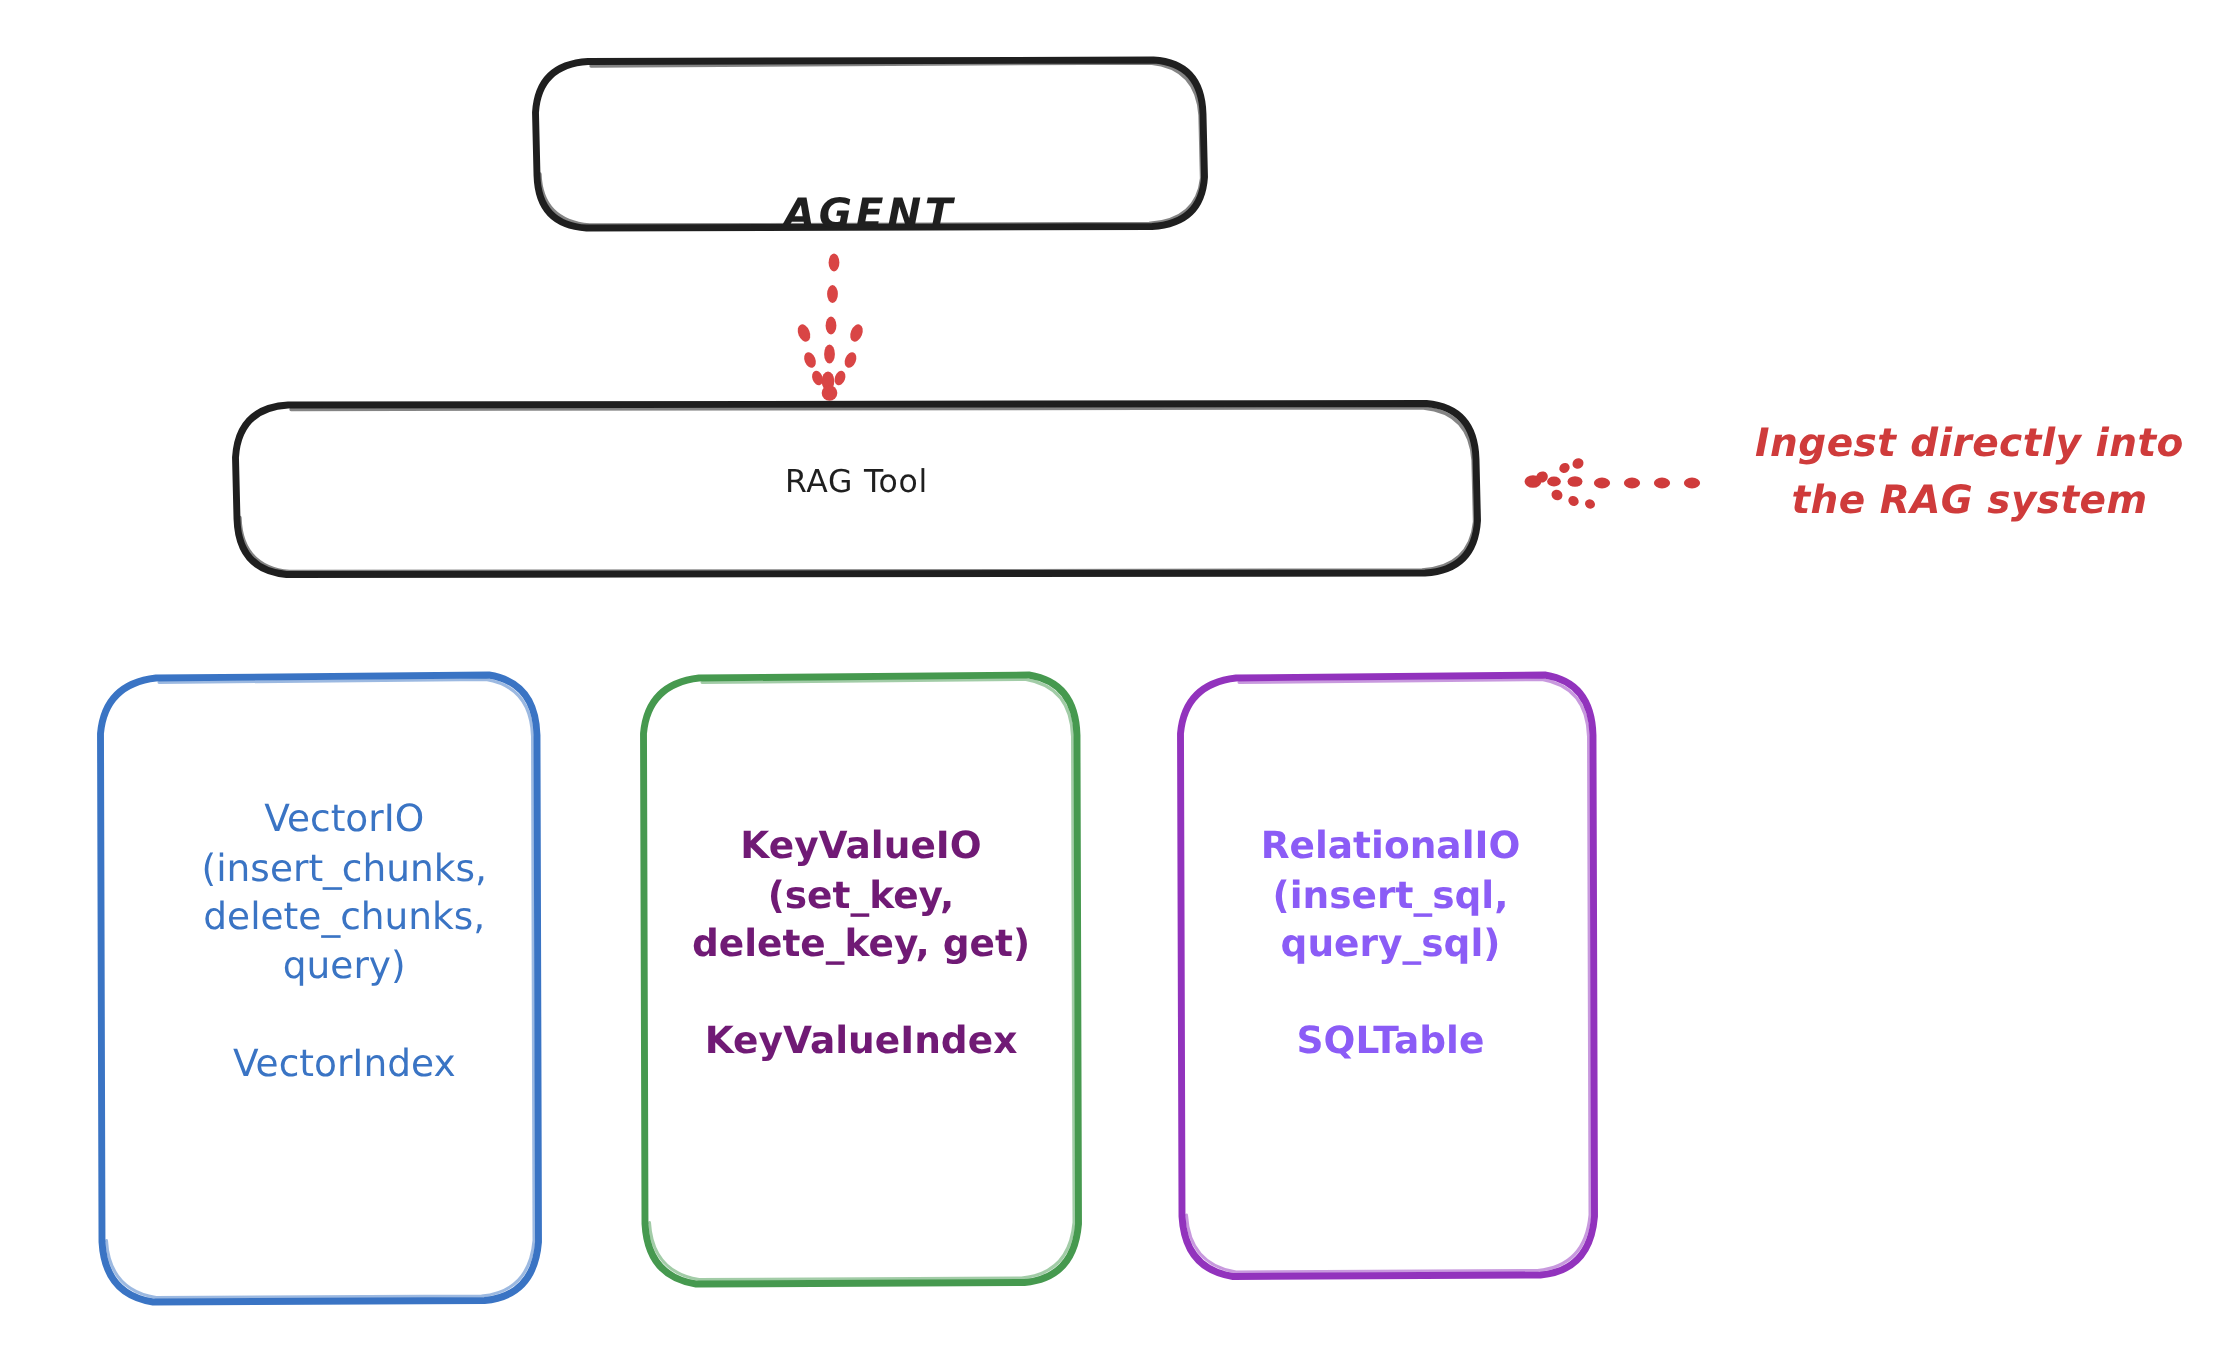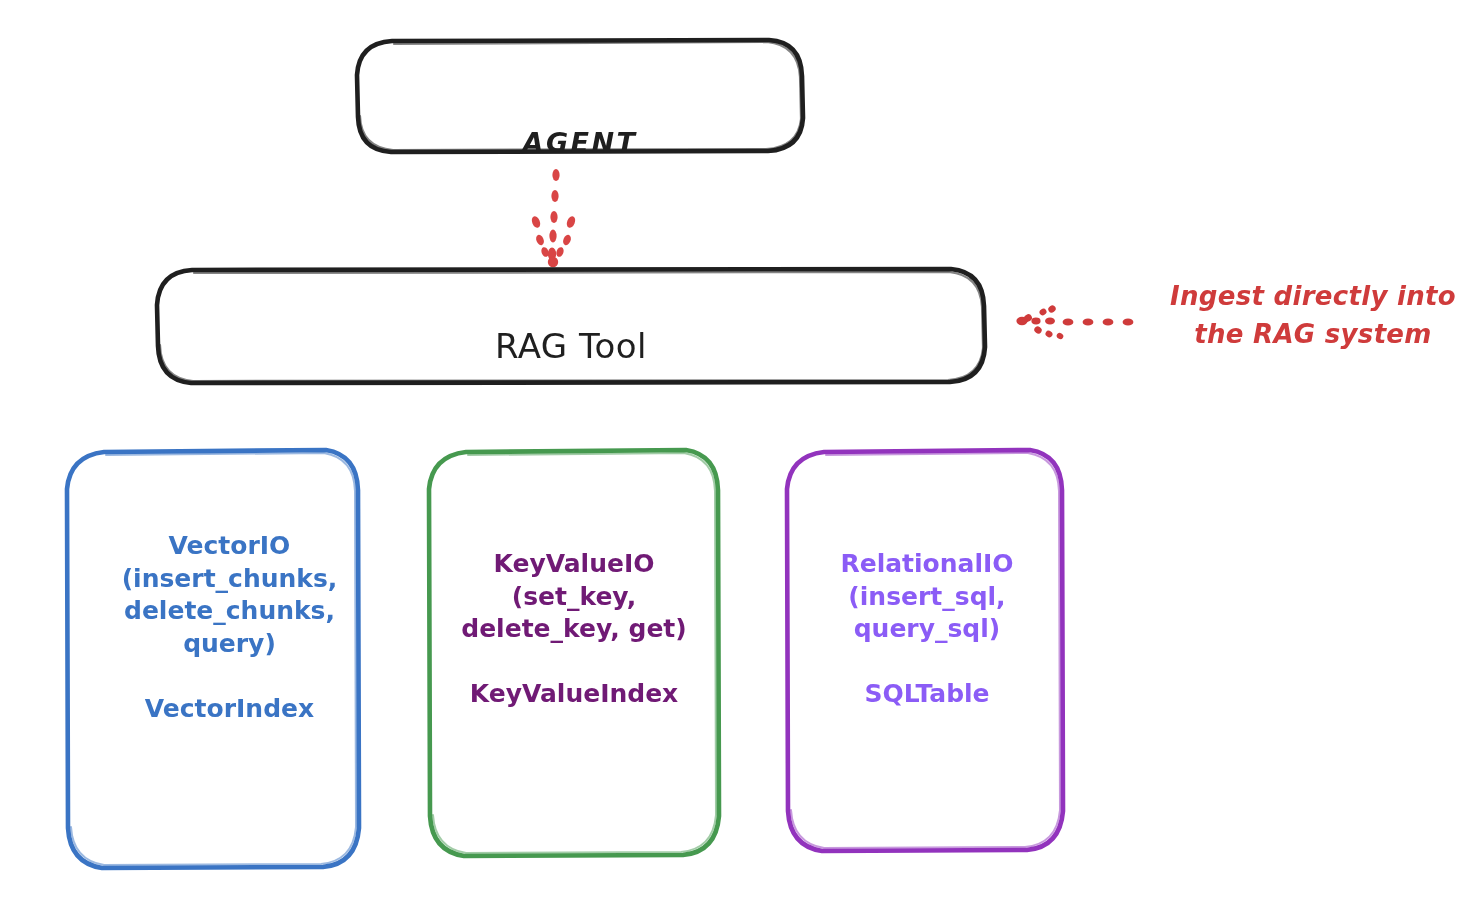--- a/index.html
+++ b/index.html
@@ -38,30 +38,29 @@
     font-style: italic;
     font-weight: 600;
     letter-spacing: 2.5px;
     color: #1f1f1f;
     margin-top: 47px;
   }
   #rag-label {
     left: 157px;
     top: 308px;
     width: 828px;
-    font-size: 34px;
+    font-size: 21px;
     font-weight: 500;
     letter-spacing: 0.5px;
     color: #1f1f1f;
-    margin-top: 16px;
   }
 
   #vector-label {
     left: 66px;  top: 530px; width: 327px;
-    font-size: 25px; font-weight: 700; color: #3a74c4;
+    font-size: 25px; font-weight: 400; color: #3a74c4;
   }
   #keyvalue-label {
     left: 418px; top: 548px; width: 312px;
     font-size: 25px; font-weight: 600; color: #701a75;
   }
   #relational-label {
     left: 786px; top: 548px; width: 282px;
     font-size: 25px; font-weight: 600; color: #8b5cf6;
   }
 

